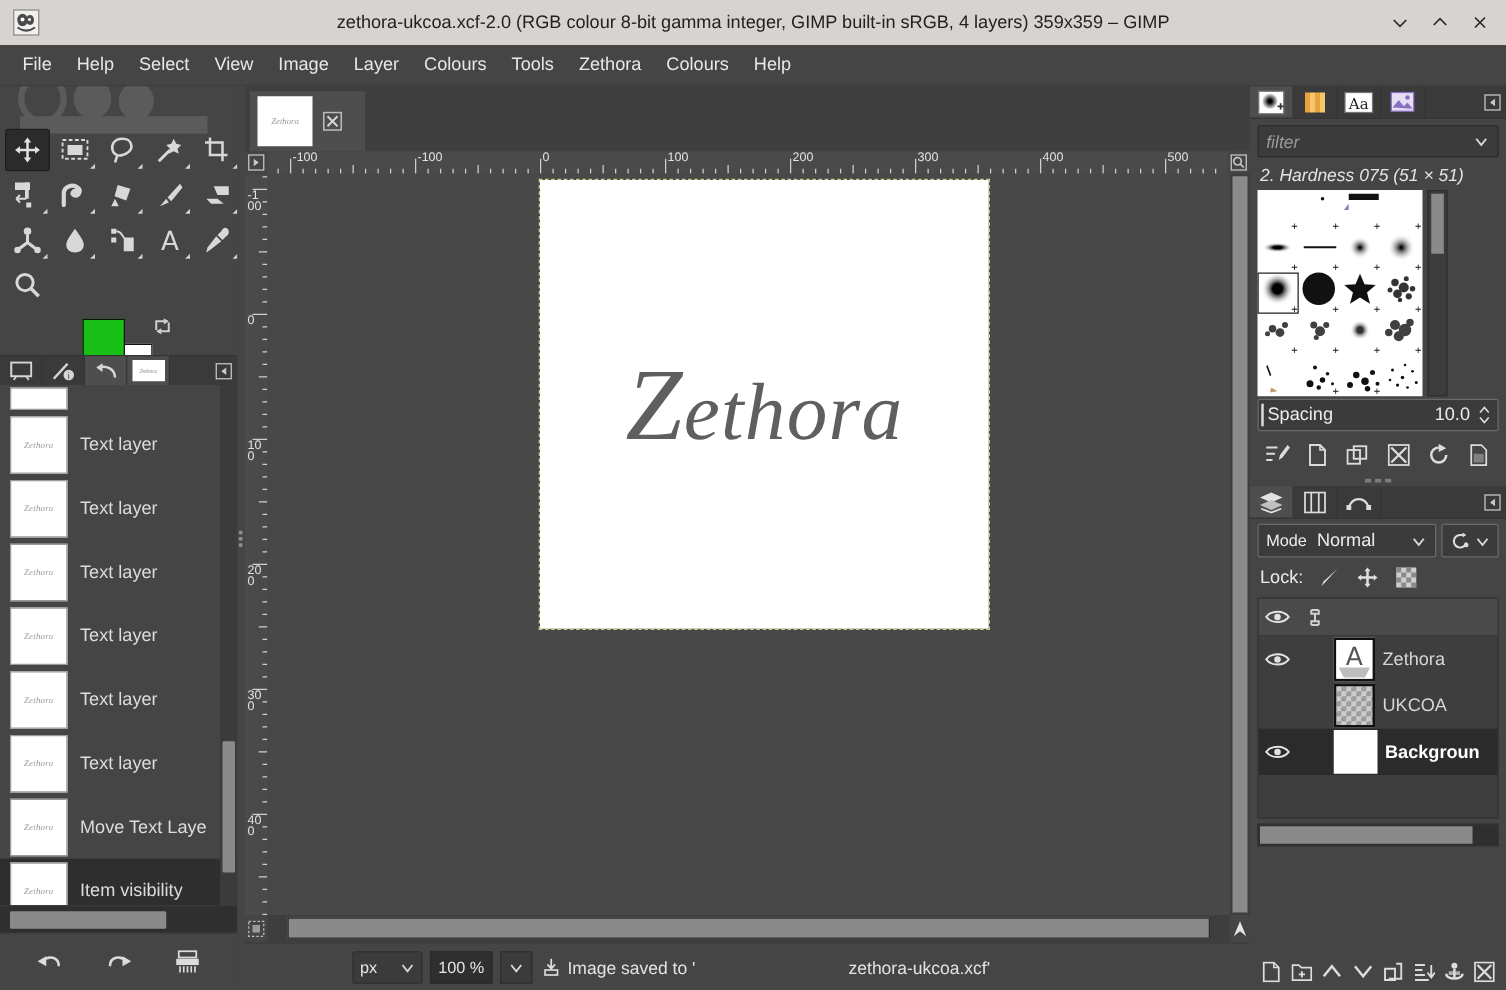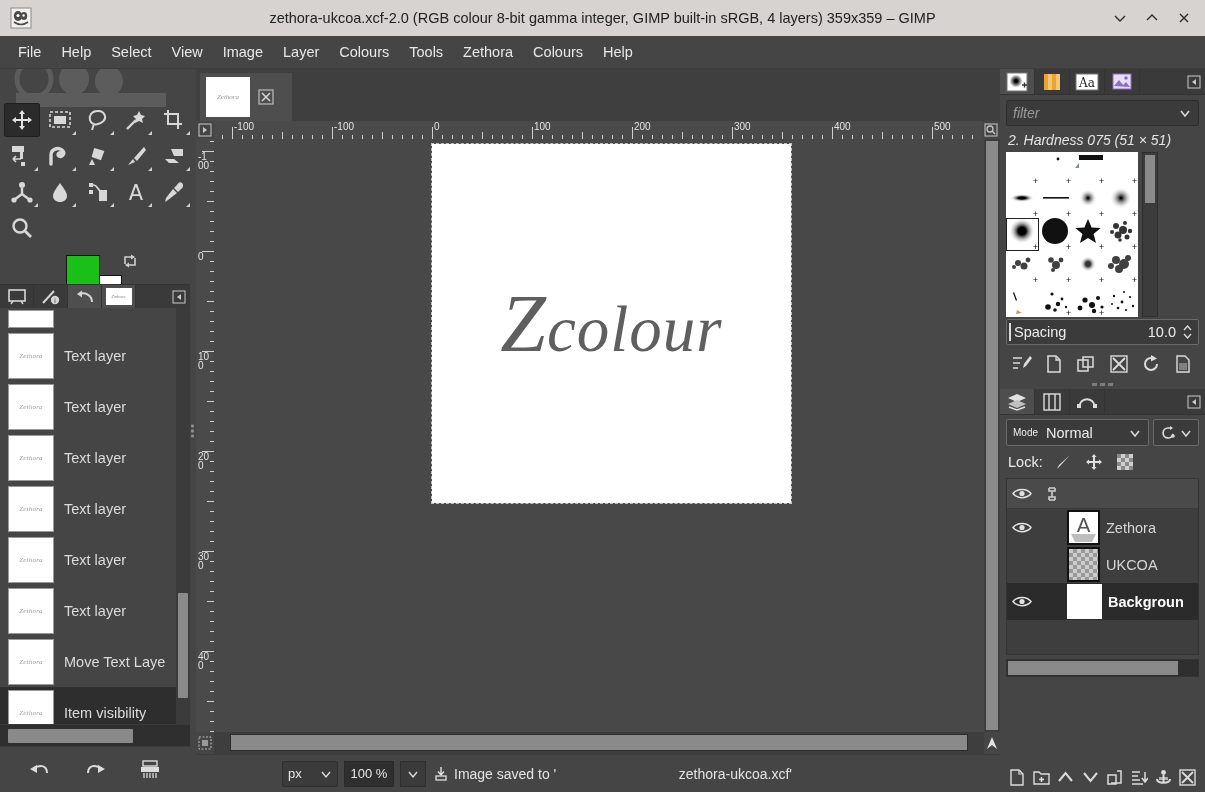--- a/index.html
+++ b/index.html
@@ -238,21 +238,21 @@
   .dock-grip{ height:10px; display:flex; align-items:center; justify-content:center; gap:3px; }
   .dock-grip i{ width:5px;height:3px;background:#7c7c7c; display:block;}
 
   .mode-row{
     display:flex; align-items:center; gap:4px; margin:4px 6px 2px 6px;
   }
   .mode-box{
     flex:1; height:27px; background:#3b3b3b; border:1px solid #6a6a6a; border-radius:2px;
     display:flex; align-items:center; padding:0 6px; gap:8px;
   }
-  .mode-box .lbl{ font-size:10px; color:#ececec; }
+  .mode-box .lbl{ font-size:13px; color:#ececec; }
   .mode-box .val{ font-size:14.5px; color:#ececec; }
   .mode-box .chev{ margin-left:auto; }
   .mode-rev{
     width:46px; height:27px; background:#3b3b3b; border:1px solid #6a6a6a; border-radius:2px;
     display:flex; align-items:center; justify-content:center; gap:3px; cursor:default;
   }
   .opacity-row{
     margin:3px 6px 2px 6px; height:26px; background:#3b3b3b; border:1px solid #6a6a6a;
     display:flex; align-items:center; padding:0 2px 0 5px; border-radius:2px;
   }
@@ -808,21 +808,21 @@
               <div class="tick" style="top: 542px; width: 4px;"></div>
               <div class="tick" style="top: 552px; width: 4px;"></div>
               <div class="tick" style="top: 562px; width: 7px;"></div>
               <div class="tick" style="top: 572px; width: 4px;"></div>
               <div class="tick" style="top: 582px; width: 4px;"></div>
               <div class="tick" style="top: 592px; width: 4px;"></div>
             </div>
           <div class="canvas-vp">
             <div class="image-canvas">
               <div class="art">
-                <span class="cap">Z</span><span>colour</span>
+                <span class="cap">Z</span><span>ethora</span>
               </div>
             </div>
           </div>
           <div class="canvas-vscroll">
             <div class="canvas-vthumb" style="top:2px; bottom:2px;"></div>
           </div>
         </div>
 
         <div class="bot-row">
           <div class="bot-corner">

